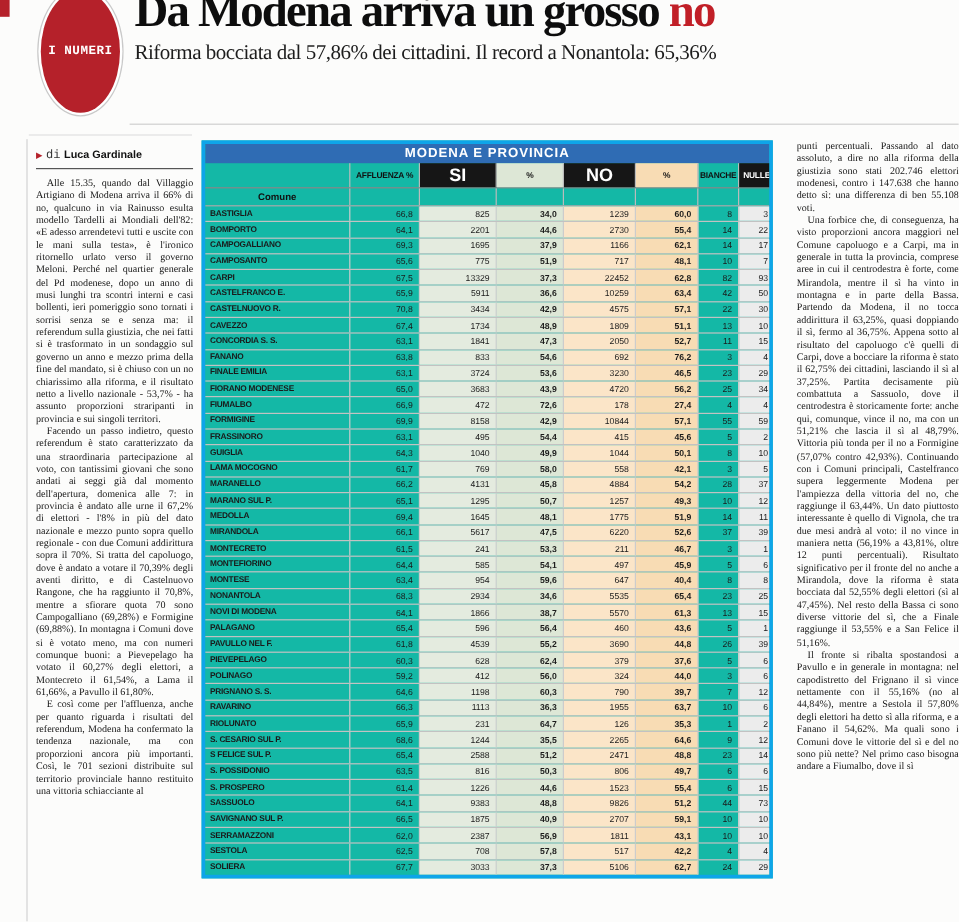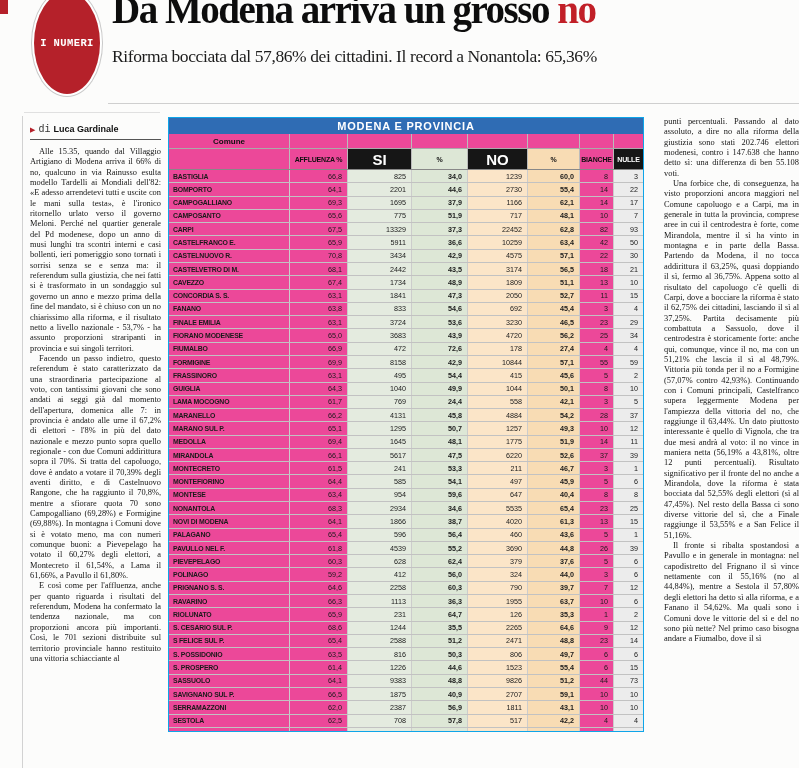--- a/index.html
+++ b/index.html
@@ -17,38 +17,38 @@
            box-shadow:0 0 0 2px #fff, 0 0 0 3px #c9c9c9;
            display:flex; align-items:center; justify-content:center; }
   .badge span { color:#fff; font-weight:bold; font-size:10.5px; letter-spacing:.4px;
                 font-family:Liberation Mono, monospace; white-space:nowrap; }
 
   
   .headline { position:absolute; left:112px; top:-9px; width:687px; }
   .hl1 { font-size:39px; line-height:37px; font-weight:bold; letter-spacing:-1.5px; color:#0d0d0d; white-space:nowrap; }
   .hl1 .red { color:#c11f27; }
   .hl2 { font-size:38px; line-height:39px; font-weight:bold; letter-spacing:-1.5px; color:#0d0d0d; white-space:nowrap; }
-  .subhead { margin-top:18px; font-size:17.5px; letter-spacing:-0.4px; color:#1c1c1c; white-space:nowrap; }
+  .subhead { margin-top:5px; font-size:17.5px; letter-spacing:-0.4px; color:#1c1c1c; white-space:nowrap; }
 
   
   .col { position:absolute; overflow:hidden; text-align:justify; }
   .col p { font-size:8.4px; line-height:10.35px; text-indent:9px; margin:0; color:#151515; }
   .col p.noindent { text-indent:0; }
   .col-left  { left:30px;  top:124px; width:131px; height:644px; }
   .col-right { left:664px; top:117px; width:135px; height:651px; }
 
   .byline { display:flex; align-items:baseline; gap:3px; padding-bottom:4px; margin-bottom:7px;
             border-bottom:1px solid #555; font-family:"Liberation Sans", sans-serif; }
   .byline .marker { color:#b5212a; font-size:7px; }
   .byline .di { font-size:10px; color:#333; font-family:Liberation Mono, monospace; }
   .byline .author { font-size:9px; font-weight:bold; color:#111; }
 
   
   .datatable { position:absolute; left:168px; top:117px; width:476px; height:615px;
-               overflow:hidden; border:1px solid #0ea5e9; background:#ec4899;
+               overflow:hidden; border:3px solid #0ea5e9; background:#14b8a6;
                font-family:"Liberation Sans", sans-serif; }
   .ttitle { height:16px; background:#2f6cb4; color:#fff; font-weight:bold; font-size:11px;
             letter-spacing:.8px; display:flex; align-items:center; justify-content:center; }
   .hgrid, .trow { display:grid; grid-template-columns:121px 58px 64px 56px 60px 52px 34px 29px; }
   .hrow1 { height:15px; border-bottom:1px solid #aaa; }
   .hrow1 .hc { display:flex; align-items:center; justify-content:center;
                font-weight:bold; font-size:8px; border-right:1px solid #bbb; }
   .hrow2 { height:21px; border-bottom:1px solid #888; }
   .hrow2 .hc { display:flex; align-items:center; justify-content:center;
                font-weight:bold; font-size:7px; border-right:1px solid #bbb; letter-spacing:-0.2px; }
@@ -98,40 +98,40 @@
 </div>
 
 <div class="col col-right">
   <p class="noindent">punti percentuali. Passando al dato assoluto, a dire no alla riforma della giustizia sono stati 202.746 elettori modenesi, contro i 147.638 che hanno detto sì: una differenza di ben 55.108 voti.</p>
   <p>Una forbice che, di conseguenza, ha visto proporzioni ancora maggiori nel Comune capoluogo e a Carpi, ma in generale in tutta la provincia, comprese aree in cui il centrodestra è forte, come Mirandola, mentre il sì ha vinto in montagna e in parte della Bassa. Partendo da Modena, il no tocca addirittura il 63,25%, quasi doppiando il sì, fermo al 36,75%. Appena sotto al risultato del capoluogo c'è quelli di Carpi, dove a bocciare la riforma è stato il 62,75% dei cittadini, lasciando il sì al 37,25%. Partita decisamente più combattuta a Sassuolo, dove il centrodestra è storicamente forte: anche qui, comunque, vince il no, ma con un 51,21% che lascia il sì al 48,79%. Vittoria più tonda per il no a Formigine (57,07% contro 42,93%). Continuando con i Comuni principali, Castelfranco supera leggermente Modena per l'ampiezza della vittoria del no, che raggiunge il 63,44%. Un dato piuttosto interessante è quello di Vignola, che tra due mesi andrà al voto: il no vince in maniera netta (56,19% a 43,81%, oltre 12 punti percentuali). Risultato significativo per il fronte del no anche a Mirandola, dove la riforma è stata bocciata dal 52,55% degli elettori (sì al 47,45%). Nel resto della Bassa ci sono diverse vittorie del sì, che a Finale raggiunge il 53,55% e a San Felice il 51,16%.</p>
   <p>Il fronte si ribalta spostandosi a Pavullo e in generale in montagna: nel capodistretto del Frignano il sì vince nettamente con il 55,16% (no al 44,84%), mentre a Sestola il 57,80% degli elettori ha detto sì alla riforma, e a Fanano il 54,62%. Ma quali sono i Comuni dove le vittorie del sì e del no sono più nette? Nel primo caso bisogna andare a Fiumalbo, dove il sì</p>
 </div>
 
 <div class="datatable">
   <div class="ttitle">MODENA E PROVINCIA</div>
-  <div class="hgrid hrow1">
-    <div class="hc">Comune</div>
-    <div class="hc"></div>
-    <div class="hc"></div>
-    <div class="hc"></div>
-    <div class="hc"></div>
-    <div class="hc"></div>
-    <div class="hc"></div>
-    <div class="hc"></div>
-  </div>
   <div class="hgrid hrow2">
     <div class="hc"></div>
     <div class="hc">AFFLUENZA %</div>
     <div class="hc blackbox big">SI</div>
     <div class="hc bg-g2">%</div>
     <div class="hc blackbox big">NO</div>
     <div class="hc bg-o2">%</div>
     <div class="hc">BIANCHE</div>
     <div class="hc blackbox">NULLE</div>
   </div>
+  <div class="hgrid hrow1">
+    <div class="hc">Comune</div>
+    <div class="hc"></div>
+    <div class="hc"></div>
+    <div class="hc"></div>
+    <div class="hc"></div>
+    <div class="hc"></div>
+    <div class="hc"></div>
+    <div class="hc"></div>
+  </div>
   <div id="rows-container">
       <div class="trow">
         <div class="cell c0">BASTIGLIA</div>
         <div class="cell c1">66,8</div>
         <div class="cell c2 bg-g">825</div>
         <div class="cell c3 bg-g2">34,0</div>
         <div class="cell c4 bg-o">1239</div>
         <div class="cell c5 bg-o2">60,0</div>
         <div class="cell c6">8</div>
         <div class="cell c7 bg-n">3</div>
@@ -190,30 +190,20 @@
         <div class="cell c0">CASTELNUOVO R.</div>
         <div class="cell c1">70,8</div>
         <div class="cell c2 bg-g">3434</div>
         <div class="cell c3 bg-g2">42,9</div>
         <div class="cell c4 bg-o">4575</div>
         <div class="cell c5 bg-o2">57,1</div>
         <div class="cell c6">22</div>
         <div class="cell c7 bg-n">30</div>
       </div>
       <div class="trow">
-        <div class="cell c0">CASTELVETRO DI M.</div>
-        <div class="cell c1">68,1</div>
-        <div class="cell c2 bg-g">2442</div>
-        <div class="cell c3 bg-g2">43,5</div>
-        <div class="cell c4 bg-o">3174</div>
-        <div class="cell c5 bg-o2">56,5</div>
-        <div class="cell c6">18</div>
-        <div class="cell c7 bg-n">21</div>
-      </div>
-      <div class="trow">
         <div class="cell c0">CAVEZZO</div>
         <div class="cell c1">67,4</div>
         <div class="cell c2 bg-g">1734</div>
         <div class="cell c3 bg-g2">48,9</div>
         <div class="cell c4 bg-o">1809</div>
         <div class="cell c5 bg-o2">51,1</div>
         <div class="cell c6">13</div>
         <div class="cell c7 bg-n">10</div>
       </div>
       <div class="trow">
@@ -225,21 +215,21 @@
         <div class="cell c5 bg-o2">52,7</div>
         <div class="cell c6">11</div>
         <div class="cell c7 bg-n">15</div>
       </div>
       <div class="trow">
         <div class="cell c0">FANANO</div>
         <div class="cell c1">63,8</div>
         <div class="cell c2 bg-g">833</div>
         <div class="cell c3 bg-g2">54,6</div>
         <div class="cell c4 bg-o">692</div>
-        <div class="cell c5 bg-o2">45,4</div>
+        <div class="cell c5 bg-o2">76,2</div>
         <div class="cell c6">3</div>
         <div class="cell c7 bg-n">4</div>
       </div>
       <div class="trow">
         <div class="cell c0">FINALE EMILIA</div>
         <div class="cell c1">63,1</div>
         <div class="cell c2 bg-g">3724</div>
         <div class="cell c3 bg-g2">53,6</div>
         <div class="cell c4 bg-o">3230</div>
         <div class="cell c5 bg-o2">46,5</div>
@@ -293,21 +283,21 @@
         <div class="cell c3 bg-g2">49,9</div>
         <div class="cell c4 bg-o">1044</div>
         <div class="cell c5 bg-o2">50,1</div>
         <div class="cell c6">8</div>
         <div class="cell c7 bg-n">10</div>
       </div>
       <div class="trow">
         <div class="cell c0">LAMA MOCOGNO</div>
         <div class="cell c1">61,7</div>
         <div class="cell c2 bg-g">769</div>
-        <div class="cell c3 bg-g2">24,4</div>
+        <div class="cell c3 bg-g2">58,0</div>
         <div class="cell c4 bg-o">558</div>
         <div class="cell c5 bg-o2">42,1</div>
         <div class="cell c6">3</div>
         <div class="cell c7 bg-n">5</div>
       </div>
       <div class="trow">
         <div class="cell c0">MARANELLO</div>
         <div class="cell c1">66,2</div>
         <div class="cell c2 bg-g">4131</div>
         <div class="cell c3 bg-g2">45,8</div>
@@ -384,21 +374,21 @@
         <div class="cell c4 bg-o">5535</div>
         <div class="cell c5 bg-o2">65,4</div>
         <div class="cell c6">23</div>
         <div class="cell c7 bg-n">25</div>
       </div>
       <div class="trow">
         <div class="cell c0">NOVI DI MODENA</div>
         <div class="cell c1">64,1</div>
         <div class="cell c2 bg-g">1866</div>
         <div class="cell c3 bg-g2">38,7</div>
-        <div class="cell c4 bg-o">4020</div>
+        <div class="cell c4 bg-o">5570</div>
         <div class="cell c5 bg-o2">61,3</div>
         <div class="cell c6">13</div>
         <div class="cell c7 bg-n">15</div>
       </div>
       <div class="trow">
         <div class="cell c0">PALAGANO</div>
         <div class="cell c1">65,4</div>
         <div class="cell c2 bg-g">596</div>
         <div class="cell c3 bg-g2">56,4</div>
         <div class="cell c4 bg-o">460</div>
@@ -432,21 +422,21 @@
         <div class="cell c2 bg-g">412</div>
         <div class="cell c3 bg-g2">56,0</div>
         <div class="cell c4 bg-o">324</div>
         <div class="cell c5 bg-o2">44,0</div>
         <div class="cell c6">3</div>
         <div class="cell c7 bg-n">6</div>
       </div>
       <div class="trow">
         <div class="cell c0">PRIGNANO S. S.</div>
         <div class="cell c1">64,6</div>
-        <div class="cell c2 bg-g">2258</div>
+        <div class="cell c2 bg-g">1198</div>
         <div class="cell c3 bg-g2">60,3</div>
         <div class="cell c4 bg-o">790</div>
         <div class="cell c5 bg-o2">39,7</div>
         <div class="cell c6">7</div>
         <div class="cell c7 bg-n">12</div>
       </div>
       <div class="trow">
         <div class="cell c0">RAVARINO</div>
         <div class="cell c1">66,3</div>
         <div class="cell c2 bg-g">1113</div>

